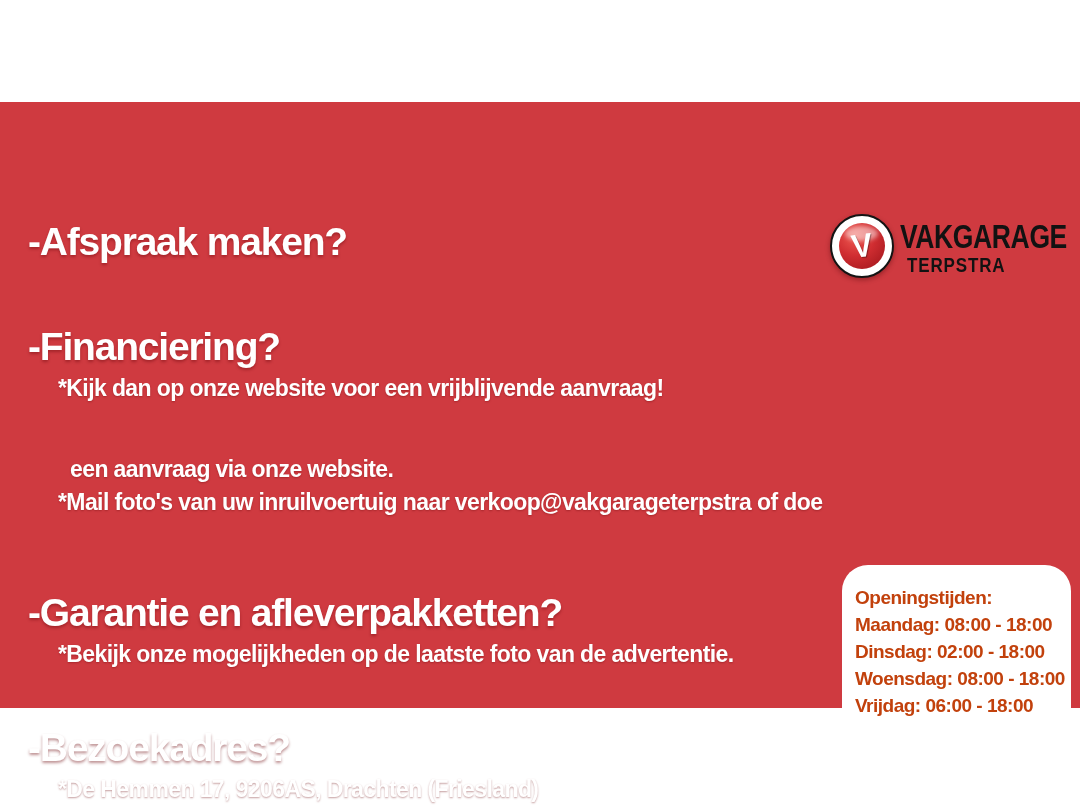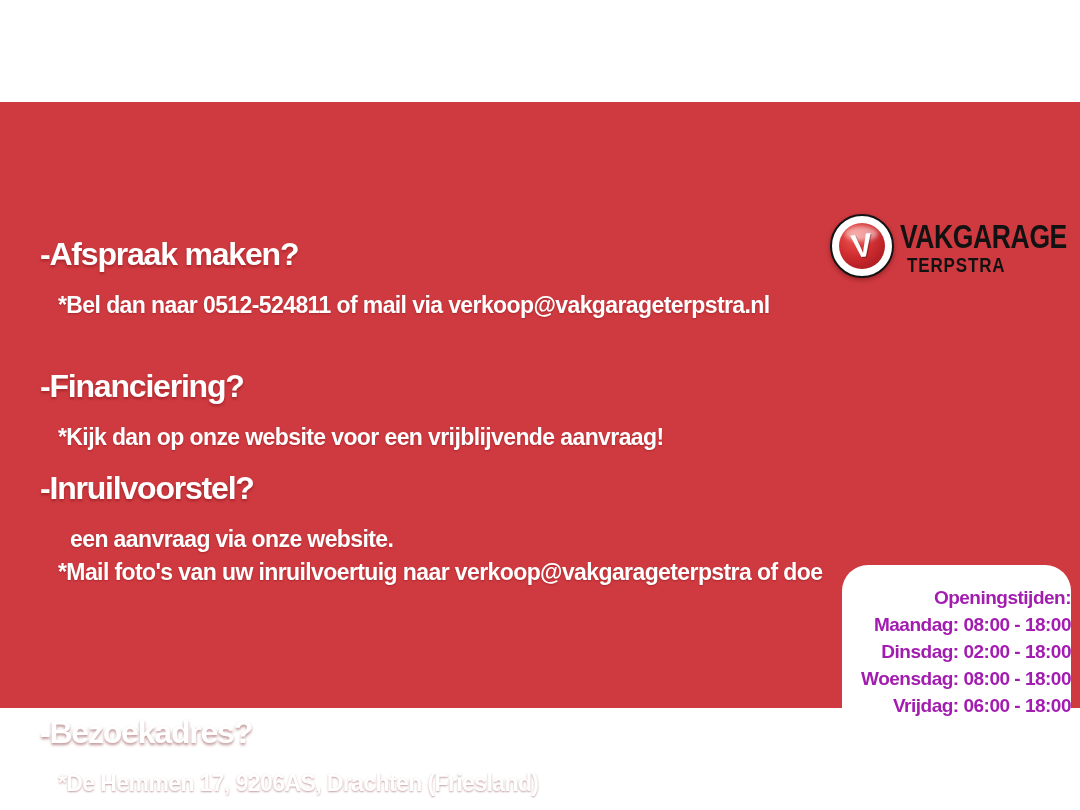--- a/index.html
+++ b/index.html
@@ -11,33 +11,33 @@
   .page{
     position:relative;width:1080px;height:810px;overflow:hidden;background:#ffffff;
   }
   .banner{
     position:absolute;left:0;top:102px;width:1080px;height:606px;
     background:#cf3a40;
   }
   
   .info-section{position:absolute;left:28px;color:#ffffff;}
   .heading{
-    margin:12px;font-size:32px;line-height:48px;font-weight:bold;
+    margin:0;font-size:39px;line-height:48px;font-weight:bold;
     letter-spacing:-1.2px;
     text-shadow:0 2px 3px rgba(110,12,16,0.45);
     white-space:nowrap;
   }
   .subline{
     margin:2px 0 0 30px;font-size:23px;line-height:31px;font-weight:bold;
     letter-spacing:-0.6px;
     text-shadow:0 1px 2px rgba(110,12,16,0.4);
     white-space:nowrap;
   }
   .subline.cont{margin-left:42px;}
-  .s1{top:116px;} .s2{top:248px;} .s3{top:350px;} .s4{top:487px;} .s5{top:594px;}
+  .s1{top:116px;} .s2{top:221px;} .s3{top:350px;} .s4{top:487px;} .s5{top:622px;}
 
   
   .logo{position:absolute;left:830px;top:112px;display:flex;align-items:flex-start;}
   .logo-badge{
     width:64px;height:64px;border-radius:50%;
     background:#ffffff;border:2px solid #141414;box-sizing:border-box;
     display:flex;align-items:center;justify-content:center;
     box-shadow:0 2px 5px rgba(80,8,10,0.45);
   }
   .logo-badge-inner{
@@ -61,21 +61,21 @@
   }
   .logo-sub{
     margin:1px 0 0 7px;font-size:20px;font-weight:700;line-height:22px;letter-spacing:1px;
     transform:scaleX(0.85);transform-origin:left top;white-space:nowrap;
   }
 
   
   .hours{
     position:absolute;left:842px;top:463px;width:229px;height:237px;
     background:#ffffff;border-radius:26px;box-sizing:border-box;
-    padding:19px 0 0 13px;color:#a21caf;text-align:right;
+    padding:19px 0 0 13px;color:#c2410c;
   }
   .hours-title,.hours-row{
     font-size:19px;font-weight:bold;line-height:27px;letter-spacing:-0.5px;
     white-space:nowrap;
   }
 </style>
 </head>
 <body>
 
 <div class="page">
@@ -89,34 +89,36 @@
         </div>
       </div>
       <div class="logo-text">
         <div class="logo-brand">VAKGARAGE</div>
         <div class="logo-sub">TERPSTRA</div>
       </div>
     </div>
 
     <section class="info-section s1">
       <h2 class="heading">-Afspraak maken?</h2>
-      <p class="subline">*Bel dan naar 0512-524811 of mail via verkoop@vakgarageterpstra.nl</p>
     </section>
 
     <section class="info-section s2">
       <h2 class="heading">-Financiering?</h2>
       <p class="subline">*Kijk dan op onze website voor een vrijblijvende aanvraag!</p>
     </section>
 
     <section class="info-section s3">
-      <h2 class="heading">-Inruilvoorstel?</h2>
       <p class="subline cont">een aanvraag via onze website.</p>
       <p class="subline">*Mail foto's van uw inruilvoertuig naar verkoop@vakgarageterpstra of doe</p>
     </section>
 
+    <section class="info-section s4">
+      <h2 class="heading">-Garantie en afleverpakketten?</h2>
+      <p class="subline">*Bekijk onze mogelijkheden op de laatste foto van de advertentie.</p>
+    </section>
 
     <section class="info-section s5">
       <h2 class="heading">-Bezoekadres?</h2>
       <p class="subline">*De Hemmen 17, 9206AS, Drachten (Friesland)</p>
     </section>
 
     <div class="hours">
       <div class="hours-title">Openingstijden:</div>
       <div class="hours-row">Maandag: 08:00 - 18:00</div>
       <div class="hours-row">Dinsdag: 02:00 - 18:00</div>

